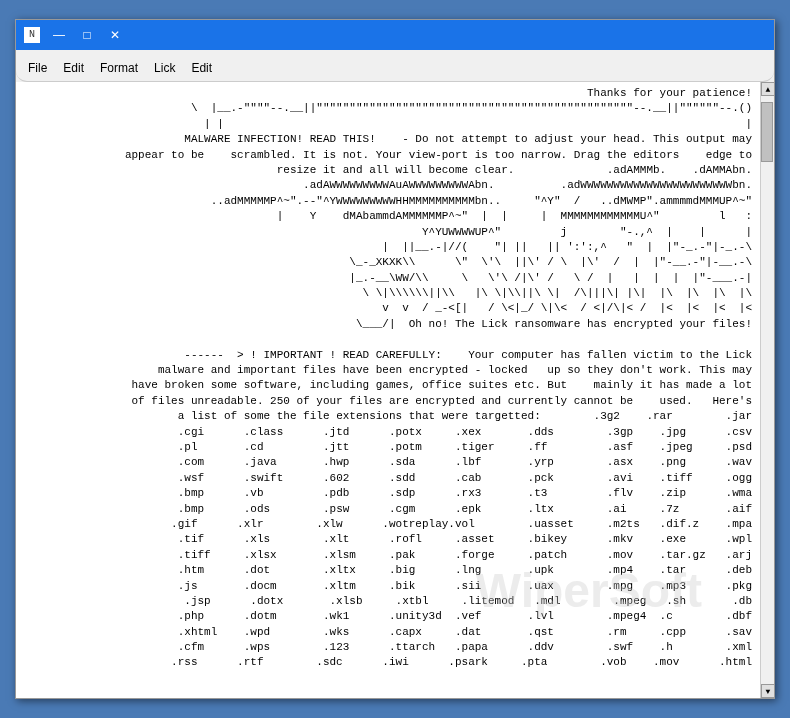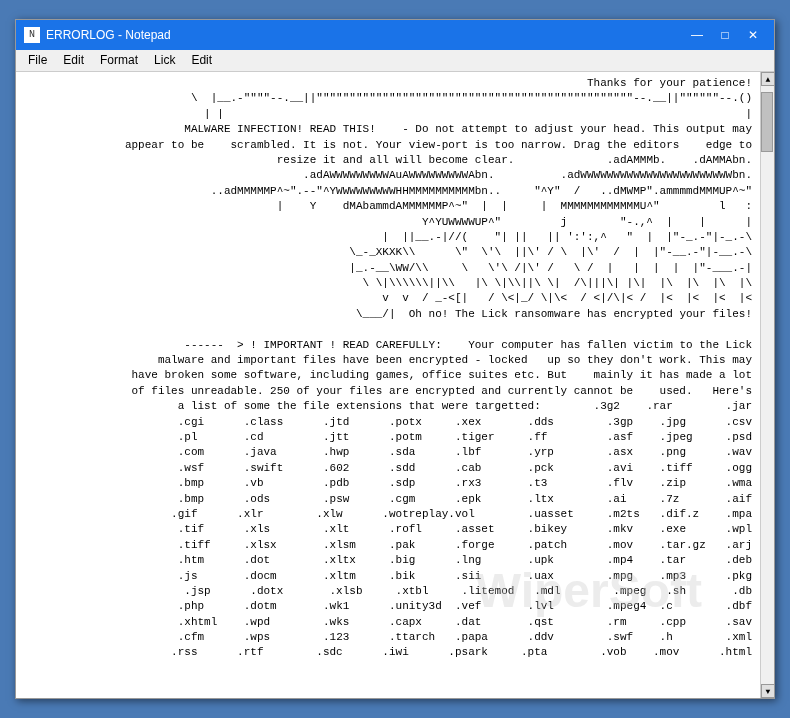--- a/index.html
+++ b/index.html
@@ -59,24 +59,25 @@
       font-size: 12px;
       cursor: pointer;
       display: flex;
       align-items: center;
       justify-content: center;
       font-family: 'Segoe UI', sans-serif;
     }
     .menu-bar {
       background: #f0f0f0;
       display: flex;
-      padding: 2px 4px;
-      height: 22px;
+      padding: 10px 4px;
+      height: 32px;
       flex-shrink: 0;
       border-bottom: 1px solid #ccc;
+      border-radius: 11px;
     }
     .menu-item {
       padding: 1px 8px;
       font-size: 12px;
       font-family: 'Segoe UI', sans-serif;
       cursor: pointer;
       color: #000;
     }
     .content-area {
       flex: 1;
@@ -136,21 +137,20 @@
       user-select: none;
       transform: rotate(0deg);
     }
   </style>
 </head>
 <body>
 
 <div class="window">
   <div class="title-bar">
     <span class="title-bar-icon">N</span>
-    <span class="title-bar-title">ERRORLOG - Notepad</span>
     <div class="title-bar-controls">
       <button class="title-btn">—</button>
       <button class="title-btn">□</button>
       <button class="title-btn close">✕</button>
     </div>
   </div>
   <div class="menu-bar">
   <span class="menu-item">File</span>
       <span class="menu-item">Edit</span>
       <span class="menu-item">Format</span>

